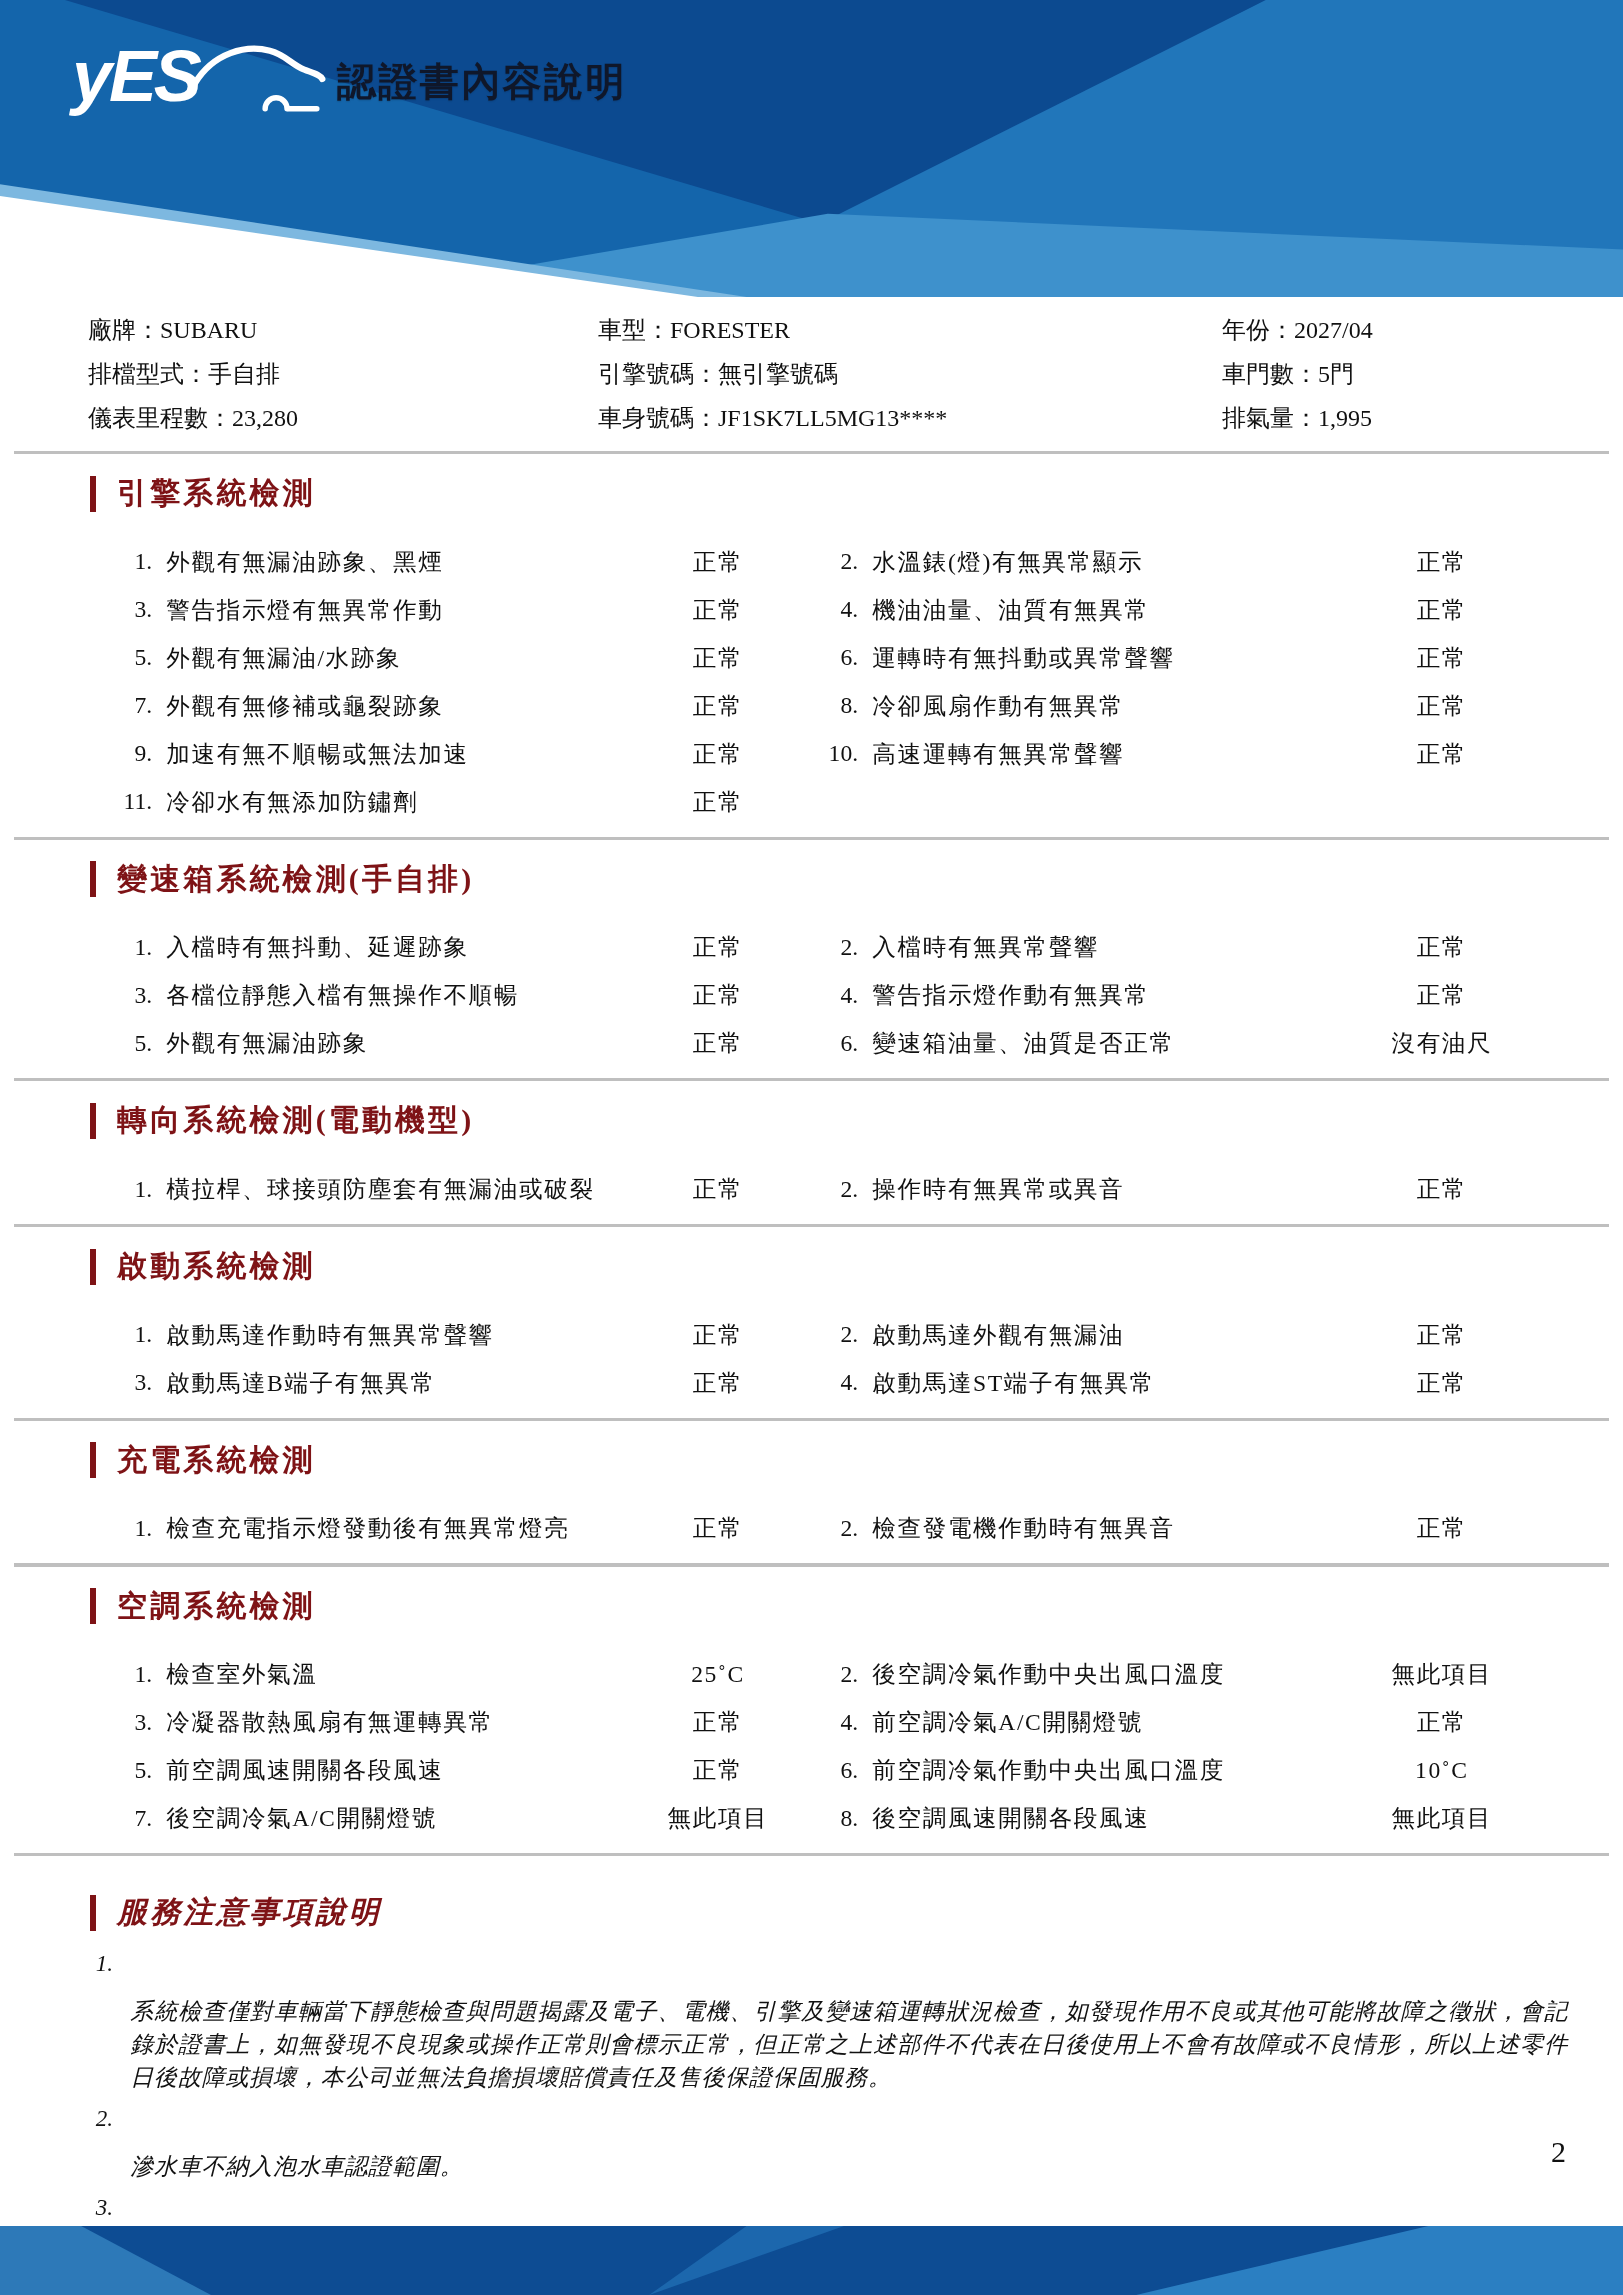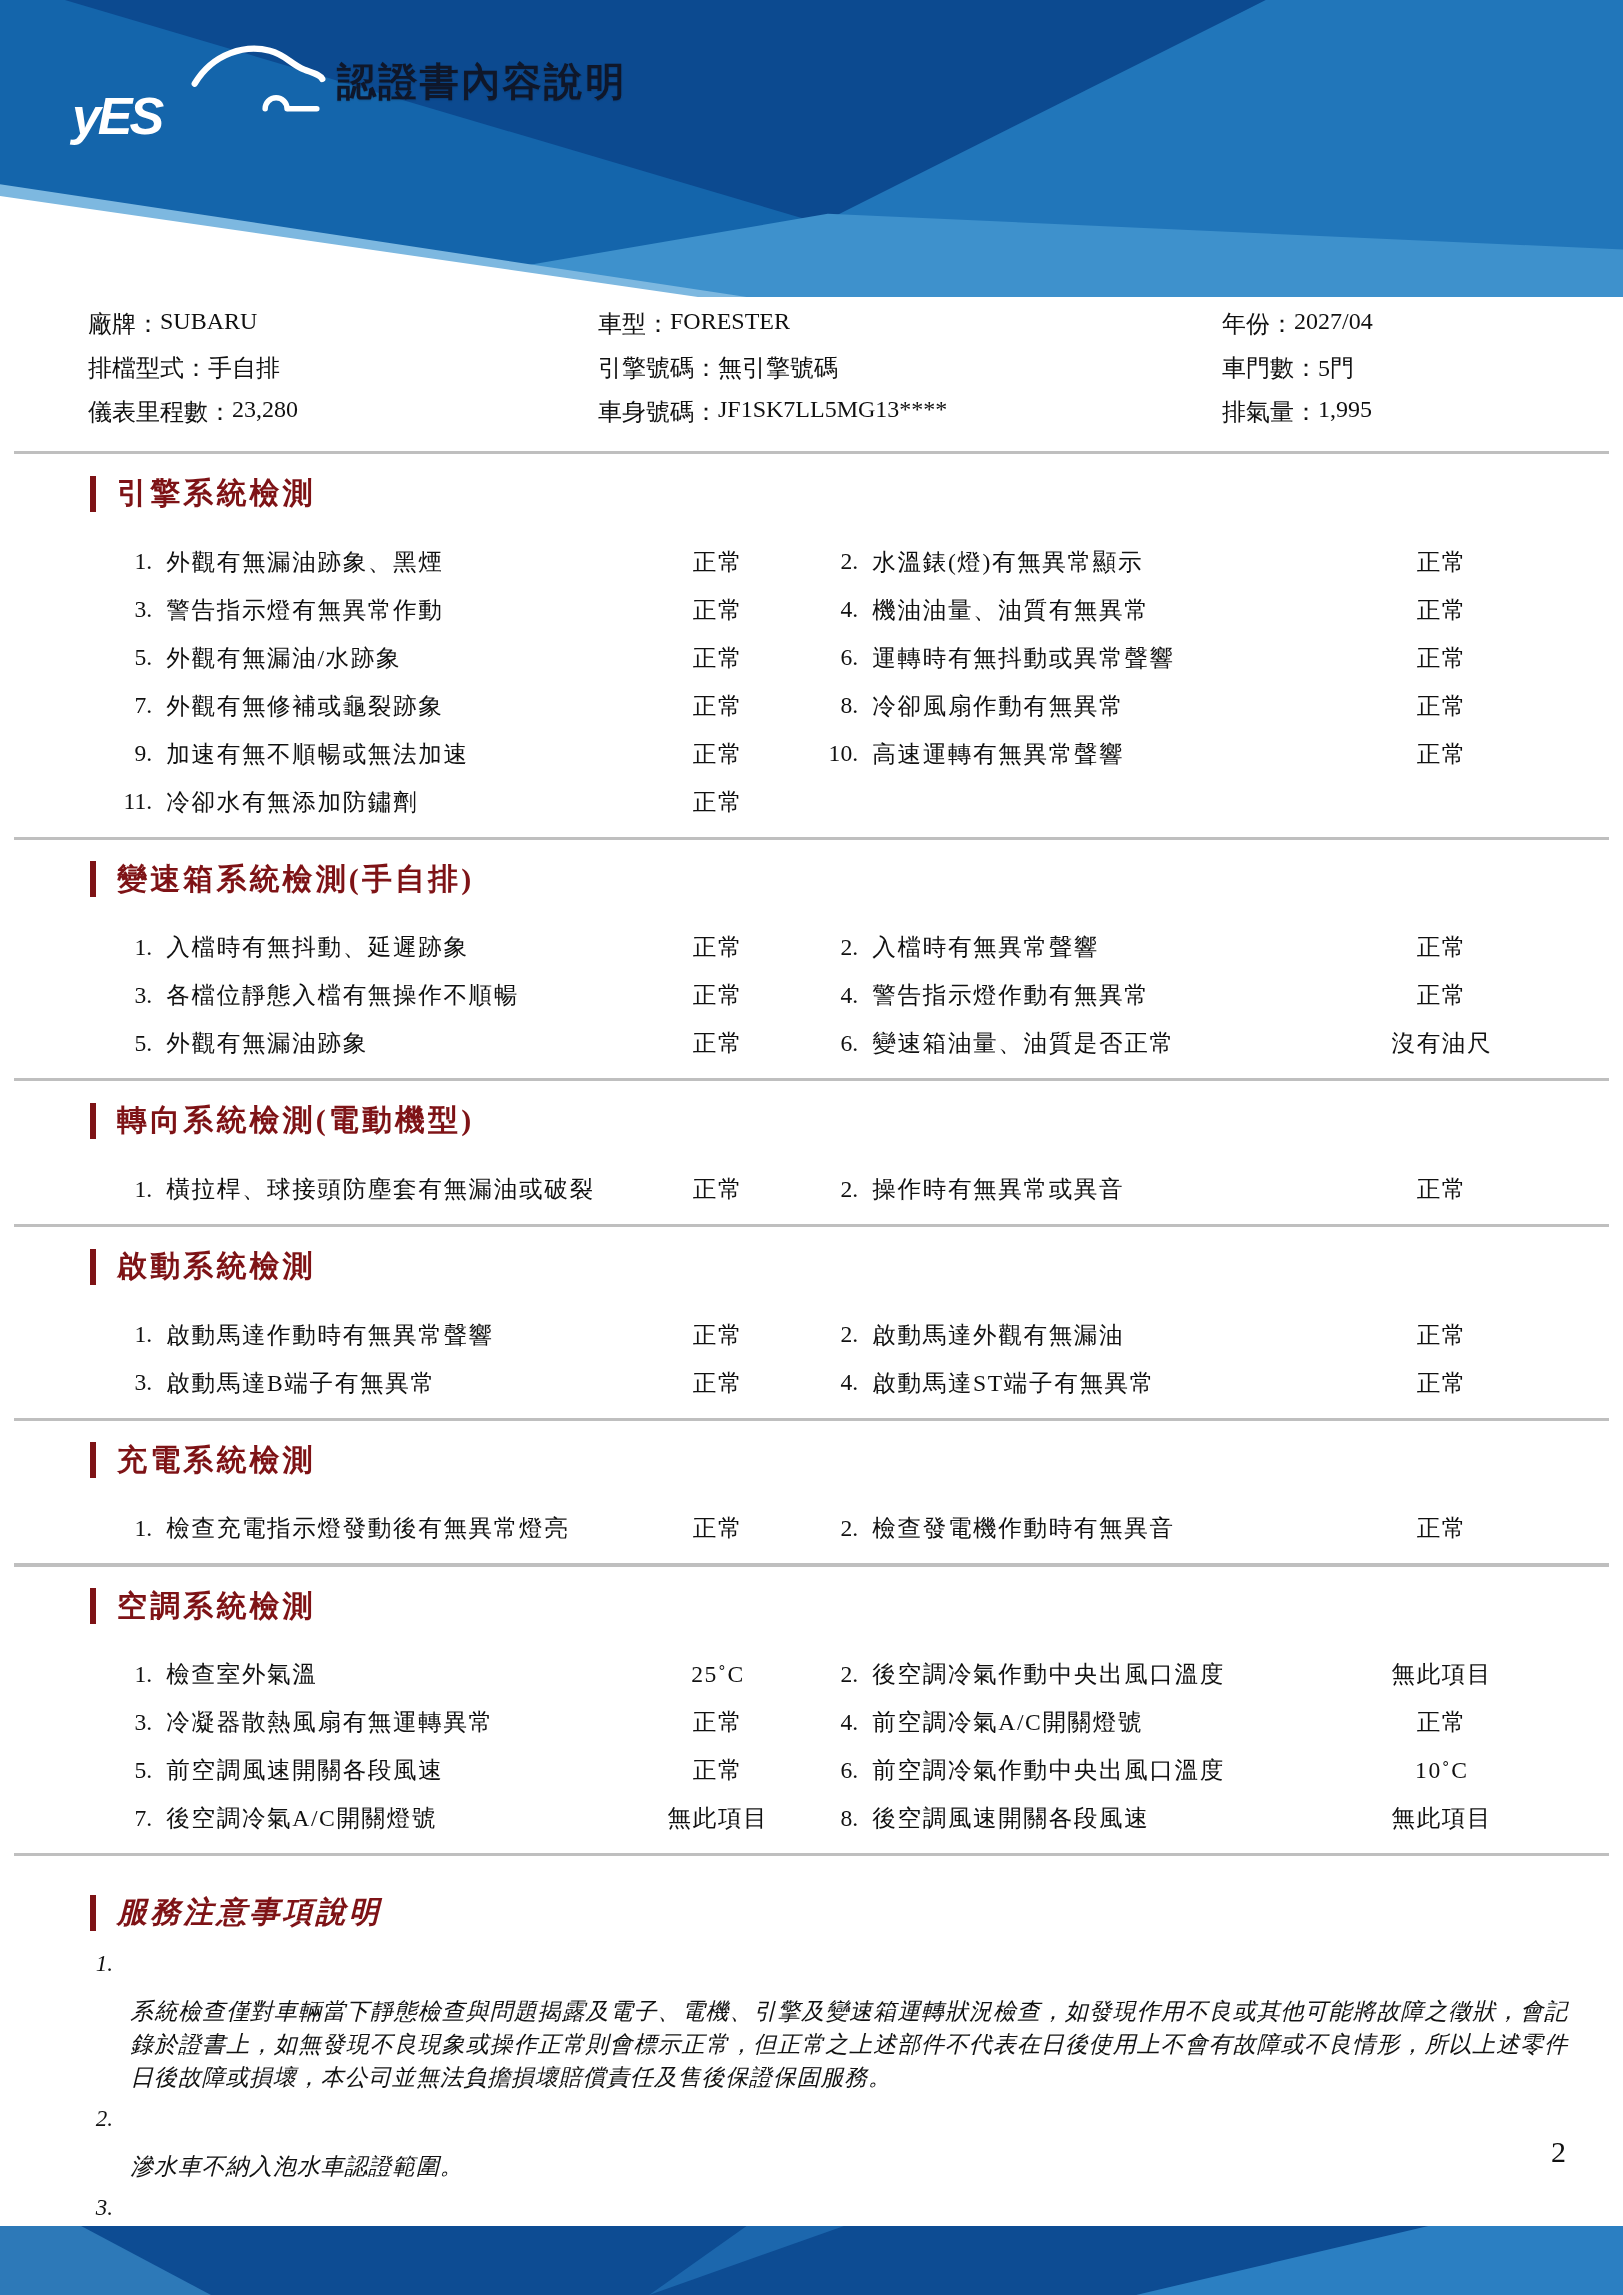--- a/index.html
+++ b/index.html
@@ -19,21 +19,21 @@
   .h-right{background:#2176ba;clip-path:polygon(78% 0,100% 0,100% 86%,51% 74%);}
   .h-stripe{background:#3e91cc;clip-path:polygon(51% 72%,100% 84%,100% 100%,21% 100%);}
   .h-pale{background:#7db8e0;clip-path:polygon(0 62%,46% 100%,34% 100%,0 74%);}
   .h-white{background:#ffffff;clip-path:polygon(0 66%,43% 100%,0 100%);}
   .brand{position:absolute;top:35px;left:72px;display:flex;align-items:center;}
   .logo-wrap{position:relative;width:251px;height:86px;}
   .logo-text{
     position:absolute;left:0;top:1.6px;
     font-family:"Liberation Sans",sans-serif;
     font-weight:bold;font-style:italic;
-    font-size:52px;line-height:79px;color:#ffffff;letter-spacing:-3.1px;margin-top:40px;
+    font-size:72px;line-height:79px;color:#ffffff;letter-spacing:-3.1px;
   }
   .car-svg{position:absolute;left:118px;top:0px;}
   .banner-title{
     font-family:"Liberation Sans",sans-serif;
     font-weight:bold;color:#0f172a;
     font-size:39px;letter-spacing:2.4px;
     margin-left:14px;margin-top:7.9px;
     text-shadow:0 0.8px 1.6px rgba(0,0,0,.15);
   }
   
@@ -44,21 +44,21 @@
   .f-mid{background:#1c67ad;clip-path:polygon(40% 100%,52% 0,46% 0);}
   .f-right{background:#2b7fc2;clip-path:polygon(88% 0,100% 0,100% 100%,70% 100%);}
   
   .content{position:absolute;top:308px;left:0;width:1623px;}
   .veh-grid{
     display:grid;
     grid-template-columns:510px 624px auto;
     padding-left:88px;
     row-gap:0;
   }
-  .veh-cell{height:44px;display:flex;align-items:flex-start;font-size:24px;}
+  .veh-cell{height:44px;display:flex;align-items:center;font-size:24px;}
   .sep{border:none;height:3.1px;background:#bfbfbf;margin:11px 14px 0 14px;}
   .section{padding-top:19px;}
   .sec-head{display:flex;align-items:center;margin-left:90px;height:41px;}
   .sec-bar{width:5.5px;height:36px;background:#7e1316;margin-right:12.6px;}
   .sec-title{
     font-size:30px;font-weight:bold;color:#7e1316;
     letter-spacing:3.1px;margin:9px;
   }
   .rows{margin-top:23.6px;}
   .row{

